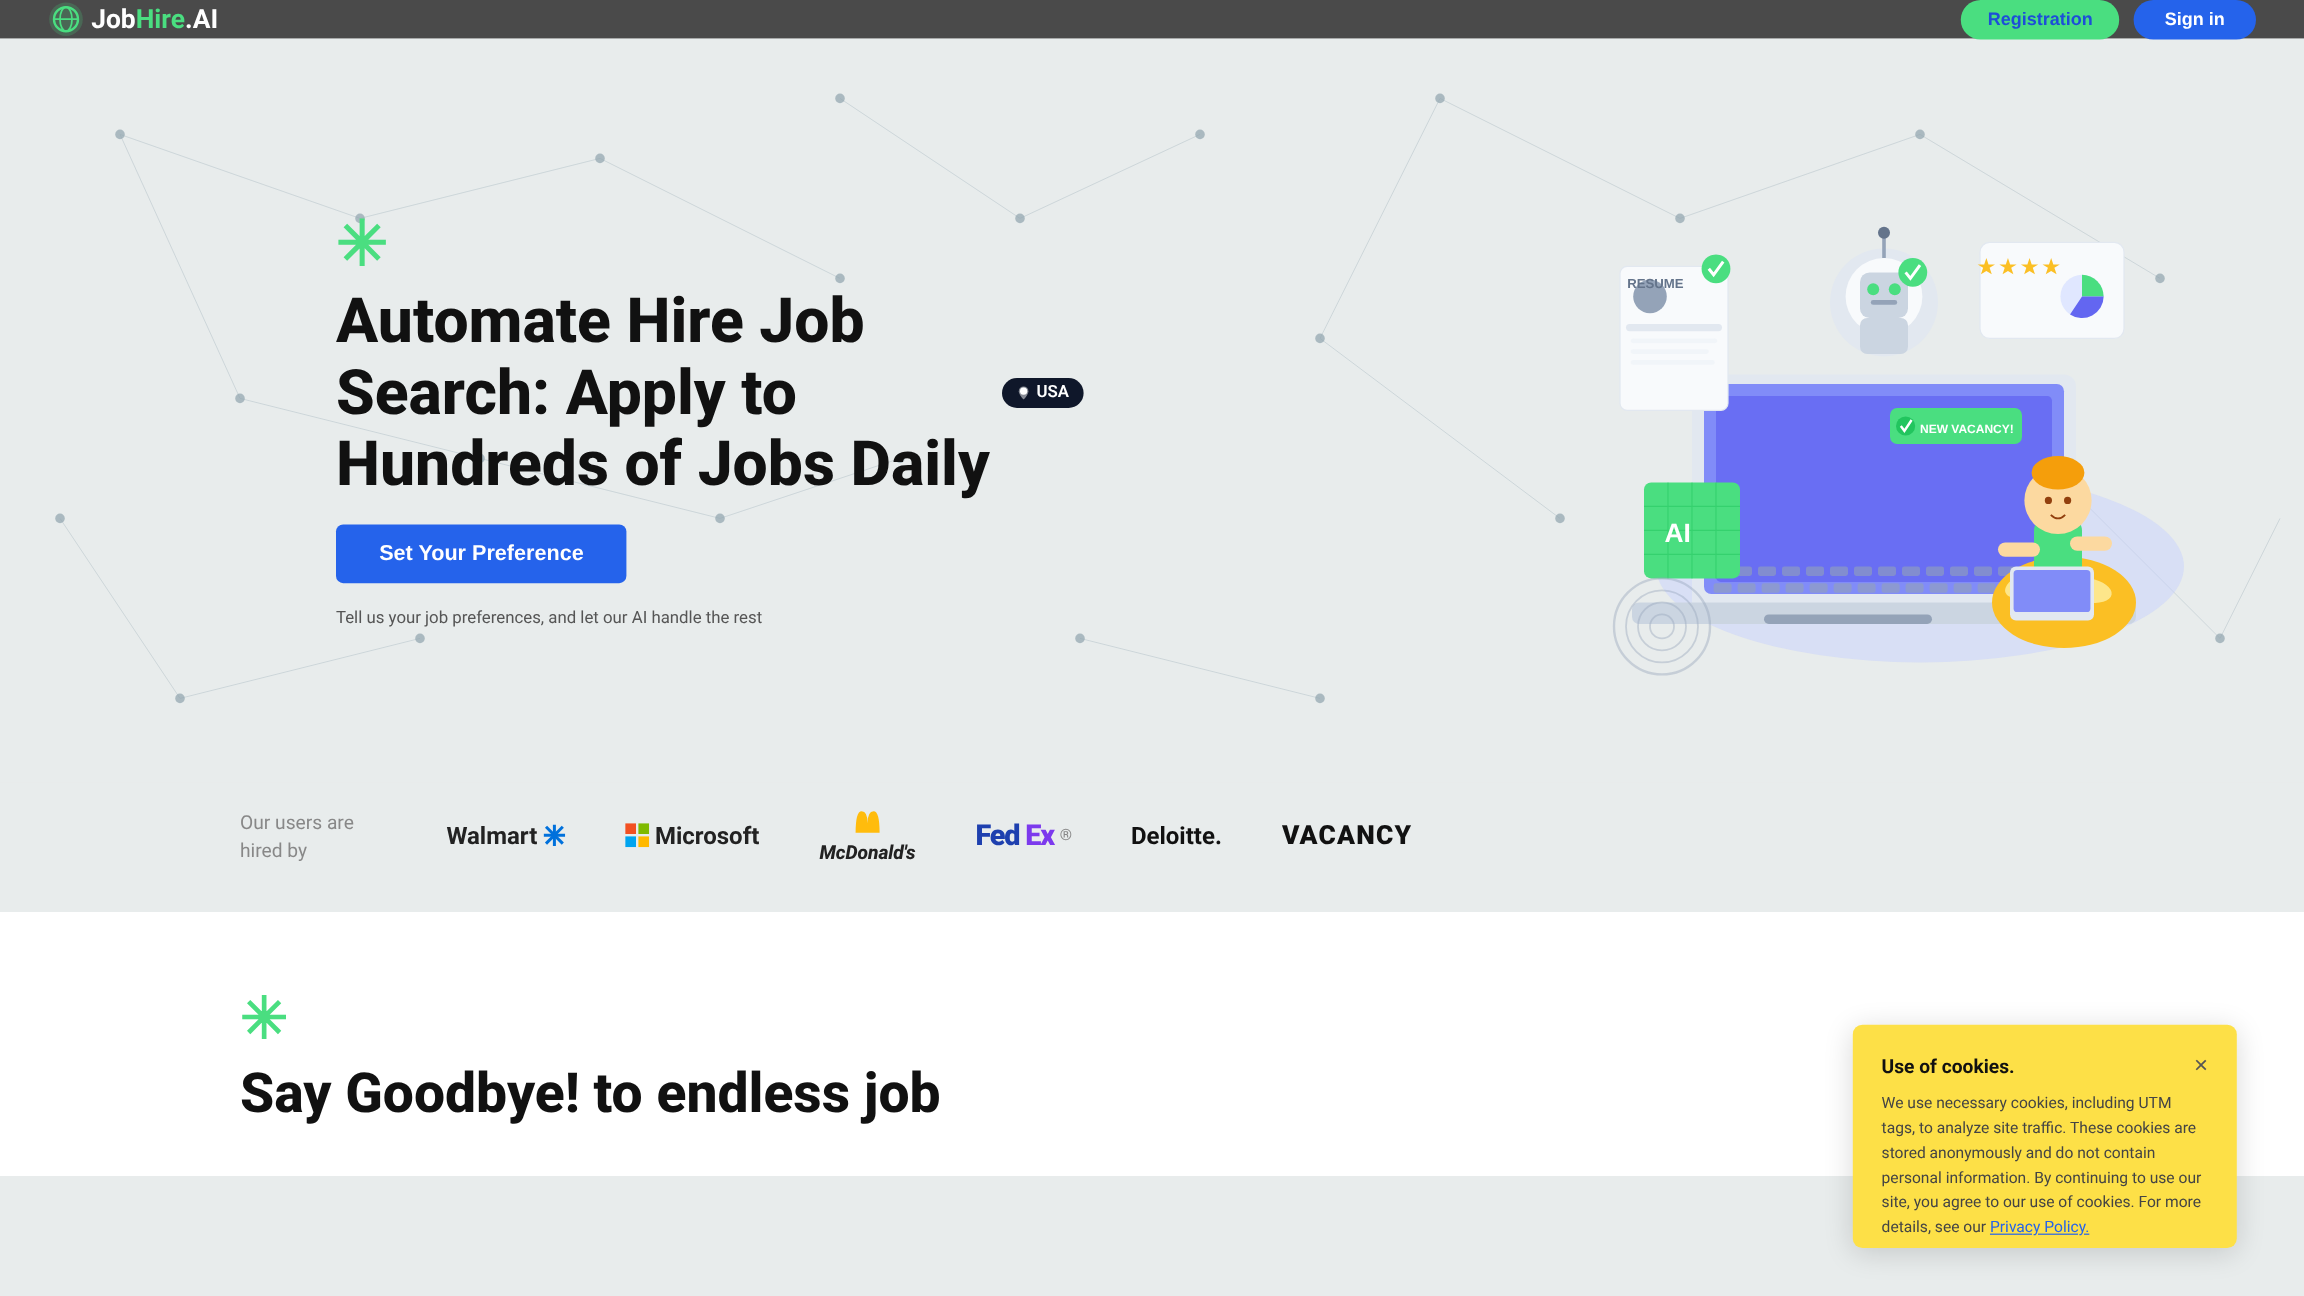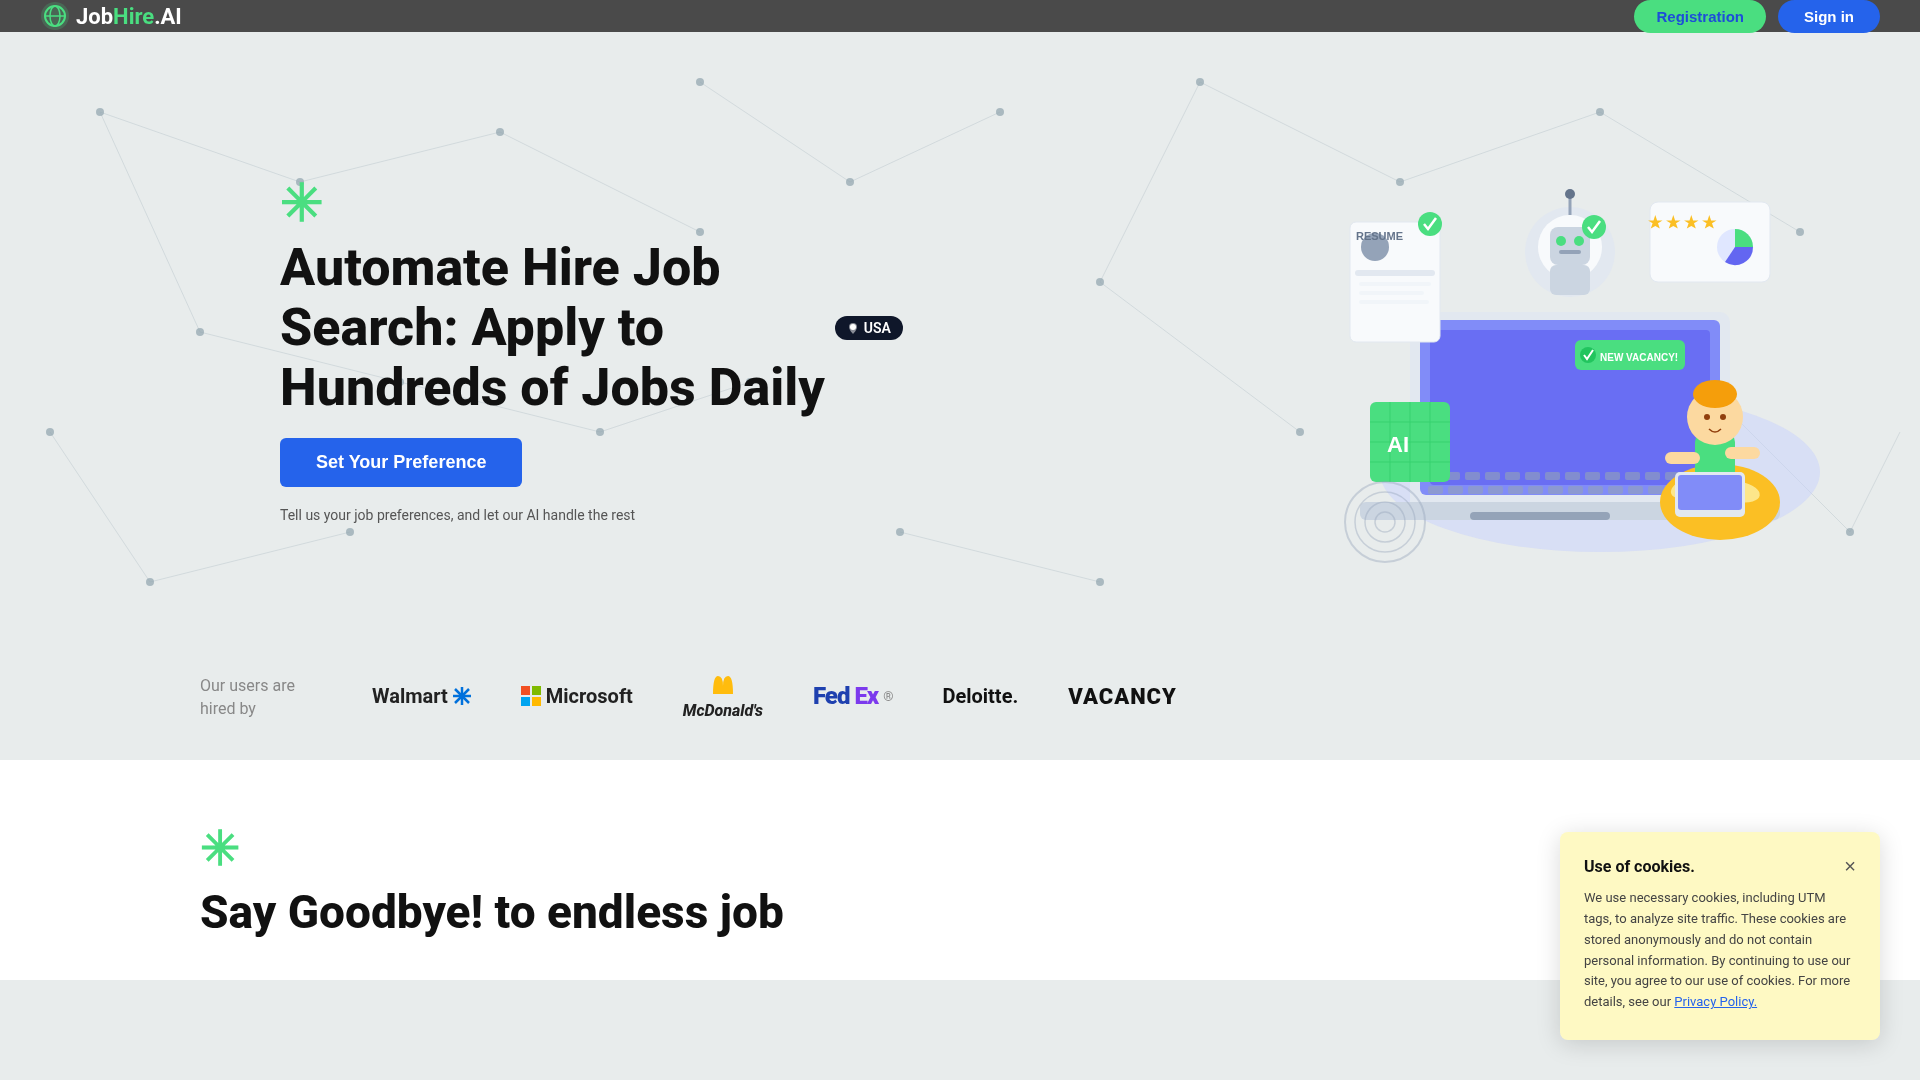--- a/index.html
+++ b/index.html
@@ -204,25 +204,25 @@
       font-size: 46px;
       font-weight: 800;
       color: #111;
       line-height: 1.2;
     }
 
     
     .cookie-banner {
       position: fixed;
       bottom: 40px;
-      right: 40px;
-      background: #fef9c3;
+      right: 56px;
+      background: #fde047;
       border-radius: 8px;
       box-shadow: 0 4px 24px rgba(0,0,0,0.15);
-      padding: 24px 24px 27px 24px;
+      padding: 24px 24px 5px 24px;
       max-width: 320px;
       z-index: 1000;
     }
     .cookie-header {
       display: flex;
       justify-content: space-between;
       align-items: center;
       margin-bottom: 12px;
     }
     .cookie-title {

